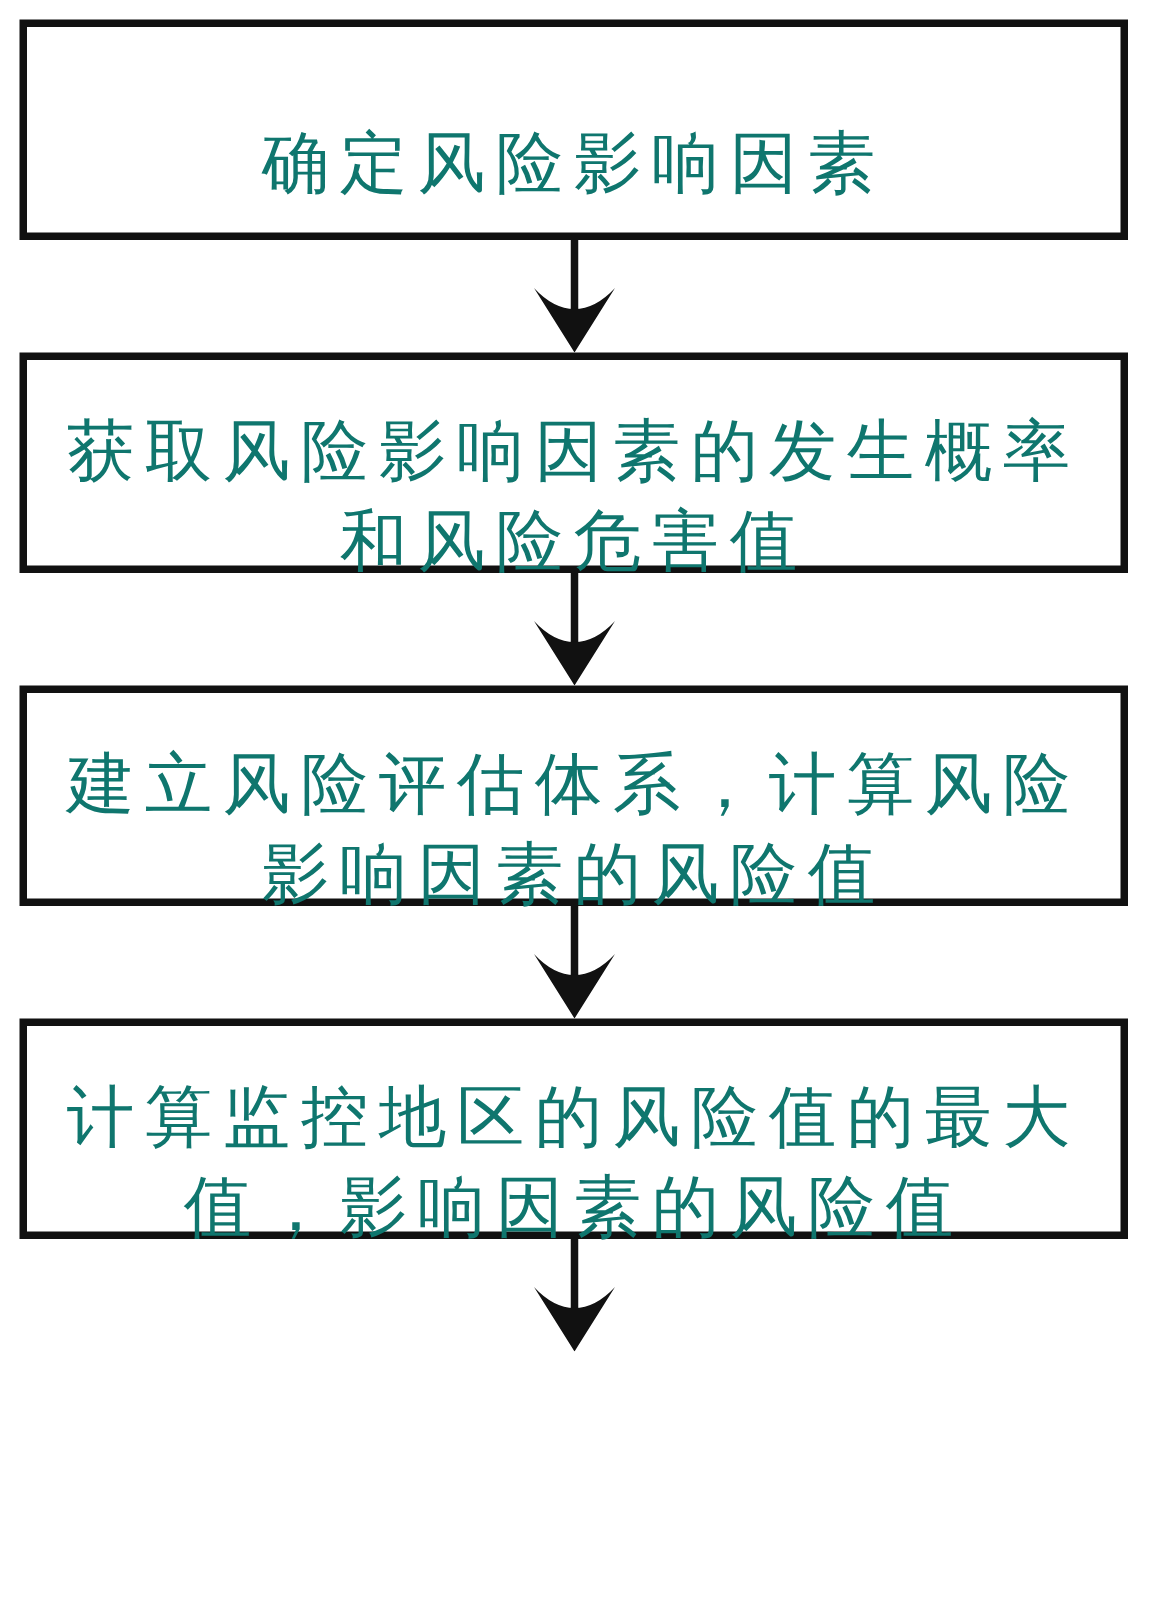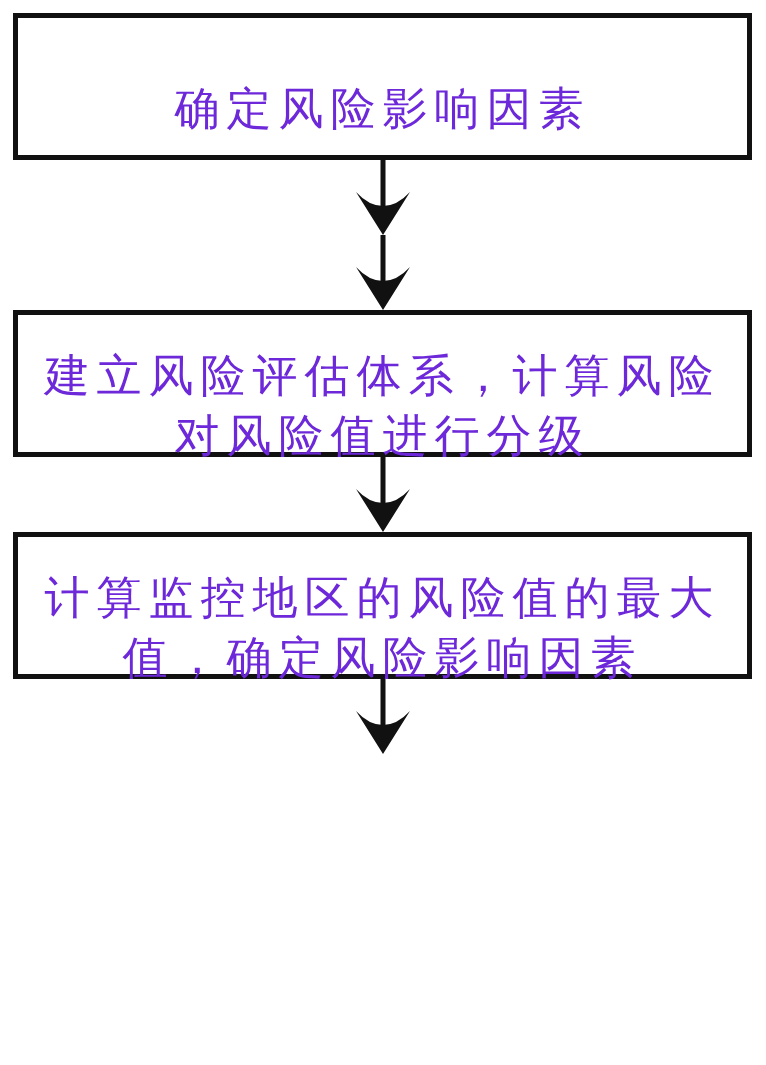--- a/index.html
+++ b/index.html
@@ -25,21 +25,21 @@
     background: #ffffff;
     display: flex;
     align-items: center;
     justify-content: center;
   }
   .flow-box .step-text {
     font-family: "DejaVu Serif", "Liberation Serif", serif;
     font-size: 45px;
     letter-spacing: 7px;
     line-height: 1.32;
-    color: #6d28d9;
+    color: #0f766e;
     text-align: center;
     white-space: pre-line;
     margin-top: 44px;
   }
   .arrow-gap {
     width: 739px;
     margin-left: 13px;
     height: 75px;
     display: flex;
     align-items: flex-start;
@@ -58,43 +58,47 @@
     <span class="step-text">确定风险影响因素</span>
   </div>
 
   <div class="arrow-gap">
     <svg width="58" height="75" viewBox="0 0 58 75">
       <rect x="26.5" y="0" width="5" height="50" fill="#111111"></rect>
       <path d="M29 75 L2 32 Q15 46 29 46 Q43 46 56 32 Z" fill="#111111"></path>
     </svg>
   </div>
 
+  <div class="flow-box">
+    <span class="step-text">获取风险影响因素的发生概率
+和风险危害值</span>
+  </div>
 
   <div class="arrow-gap">
     <svg width="58" height="75" viewBox="0 0 58 75">
       <rect x="26.5" y="0" width="5" height="50" fill="#111111"></rect>
       <path d="M29 75 L2 32 Q15 46 29 46 Q43 46 56 32 Z" fill="#111111"></path>
     </svg>
   </div>
 
   <div class="flow-box">
     <span class="step-text">建立风险评估体系，计算风险
-对风险值进行分级</span>
+影响因素的风险值</span>
   </div>
 
   <div class="arrow-gap">
     <svg width="58" height="75" viewBox="0 0 58 75">
       <rect x="26.5" y="0" width="5" height="50" fill="#111111"></rect>
       <path d="M29 75 L2 32 Q15 46 29 46 Q43 46 56 32 Z" fill="#111111"></path>
     </svg>
   </div>
 
   <div class="flow-box">
     <span class="step-text">计算监控地区的风险值的最大
-值，确定风险影响因素</span>
+值，影响因素的风险值</span>
   </div>
 
   <div class="arrow-gap">
     <svg width="58" height="75" viewBox="0 0 58 75">
       <rect x="26.5" y="0" width="5" height="50" fill="#111111"></rect>
       <path d="M29 75 L2 32 Q15 46 29 46 Q43 46 56 32 Z" fill="#111111"></path>
     </svg>
   </div>
 
 

